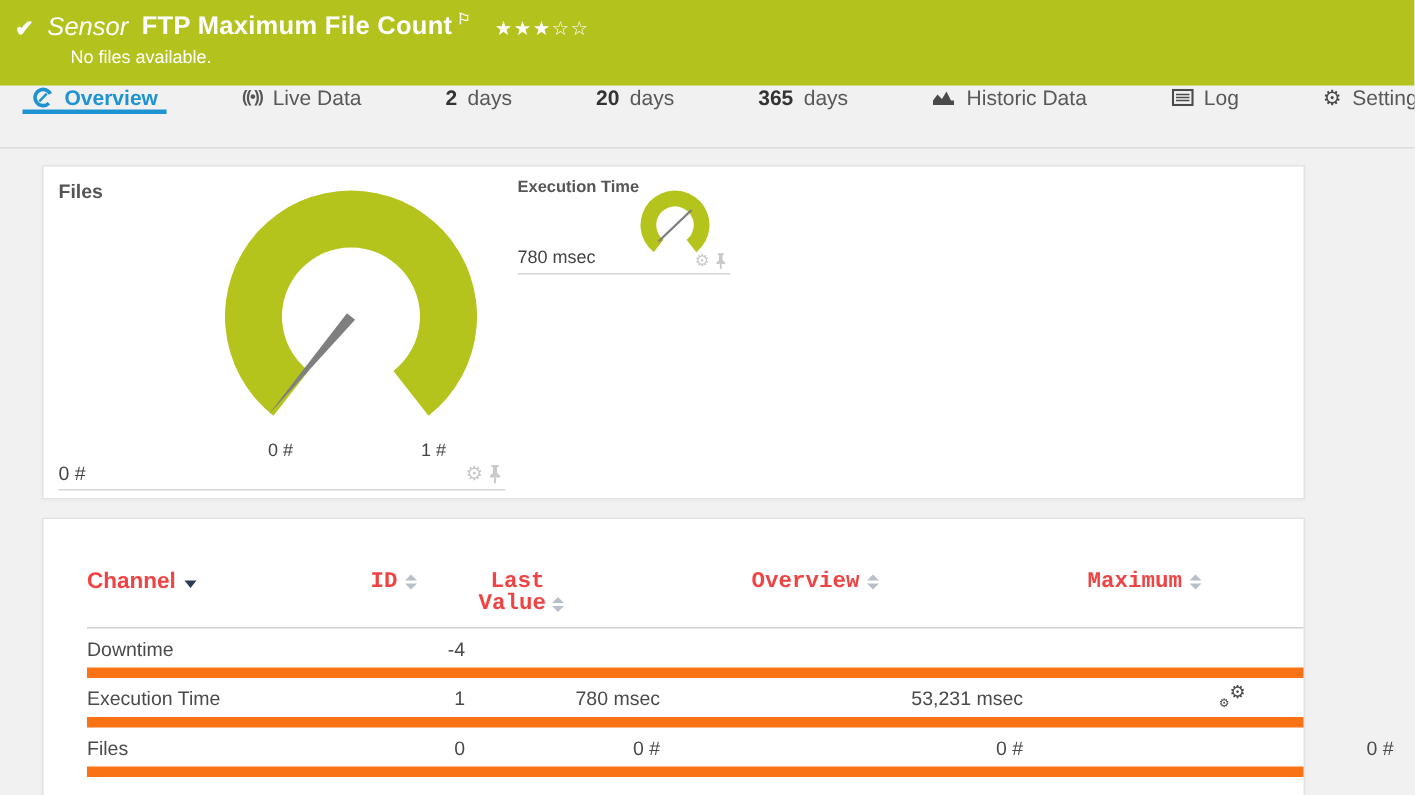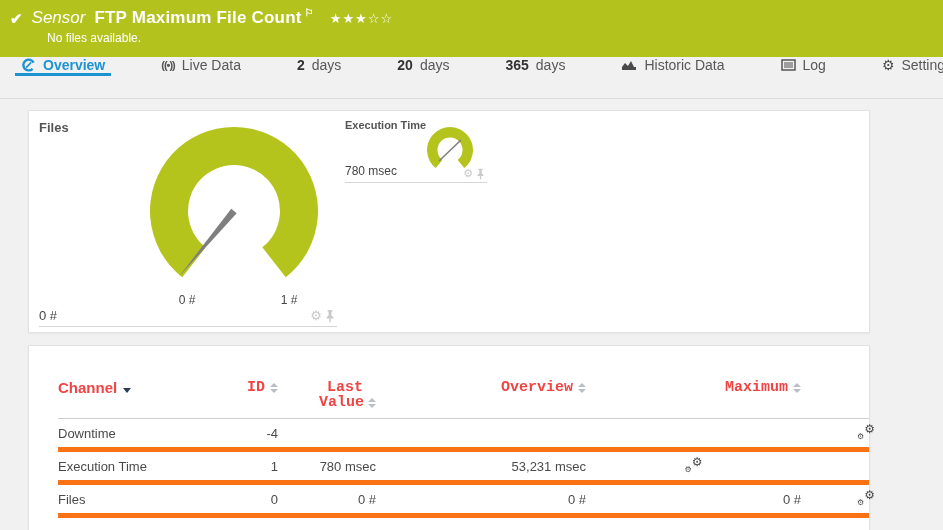--- a/index.html
+++ b/index.html
@@ -53,21 +53,21 @@
   .scale-min { left:128px; top:176px; }
   .scale-max { left:230px; top:176px; }
 
   
   .grid { display:grid; grid-template-columns:175px 45px 98px 210px 215px 130px; align-items:start; }
   .thead { padding-bottom:8px; border-bottom:1px solid #cfcfcf; }
   .thead .hcell { font-size:15px; font-weight:bold; color:#ef4444; line-height:15px; }
   .hcell.num { text-align:right;font-family:Liberation Mono, monospace; }
   .hcell .wrap2 { display:inline-block; width:44px; text-align:right; }
   .trow { display:grid; grid-template-columns:175px 45px 98px 210px 215px 130px; align-items:center;
-          height:33px; border-bottom:5px solid #f97316; font-size:13px; color:#4a4a4a; }
+          height:33px; border-bottom:7px solid #f97316; font-size:13px; color:#4a4a4a;gap:32px; }
   .trow .num { text-align:right; }
   .cog-cell { text-align:center; }
   .cog-pair { position:relative; display:inline-block; width:18px; height:16px; cursor:pointer; }
   .cog-pair .c1 { position:absolute; right:0; top:-2px; font-size:12px; color:#4a4a4a; }
   .cog-pair .c2 { position:absolute; left:0; bottom:-1px; font-size:8px; color:#4a4a4a; }
 
   .sort { display:inline-flex; flex-direction:column; gap:2px; margin-left:5px; vertical-align:bottom;
           position:relative; top:-2px; cursor:pointer; }
   .sort i { width:0; height:0; border-left:4px solid transparent; border-right:4px solid transparent; }
   .sort .up { border-bottom:4px solid #b9bfc9; }

